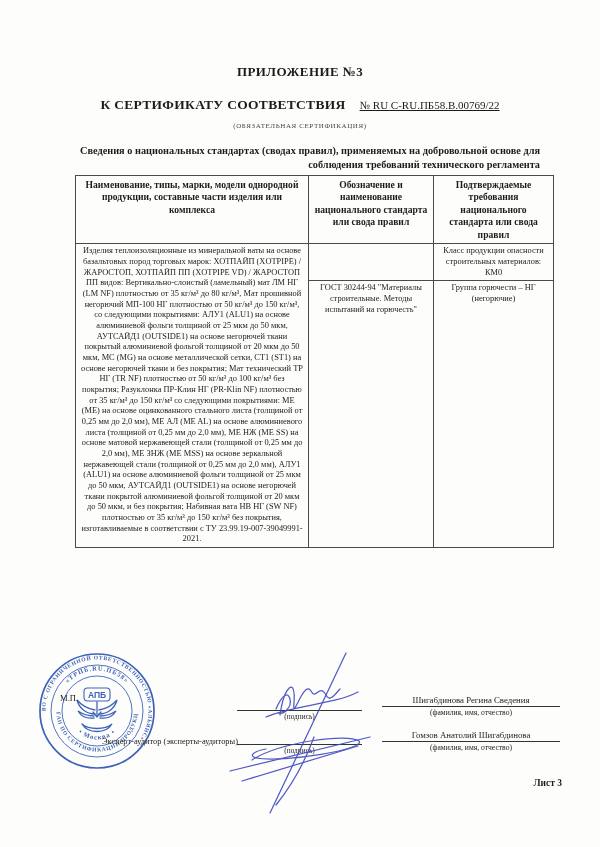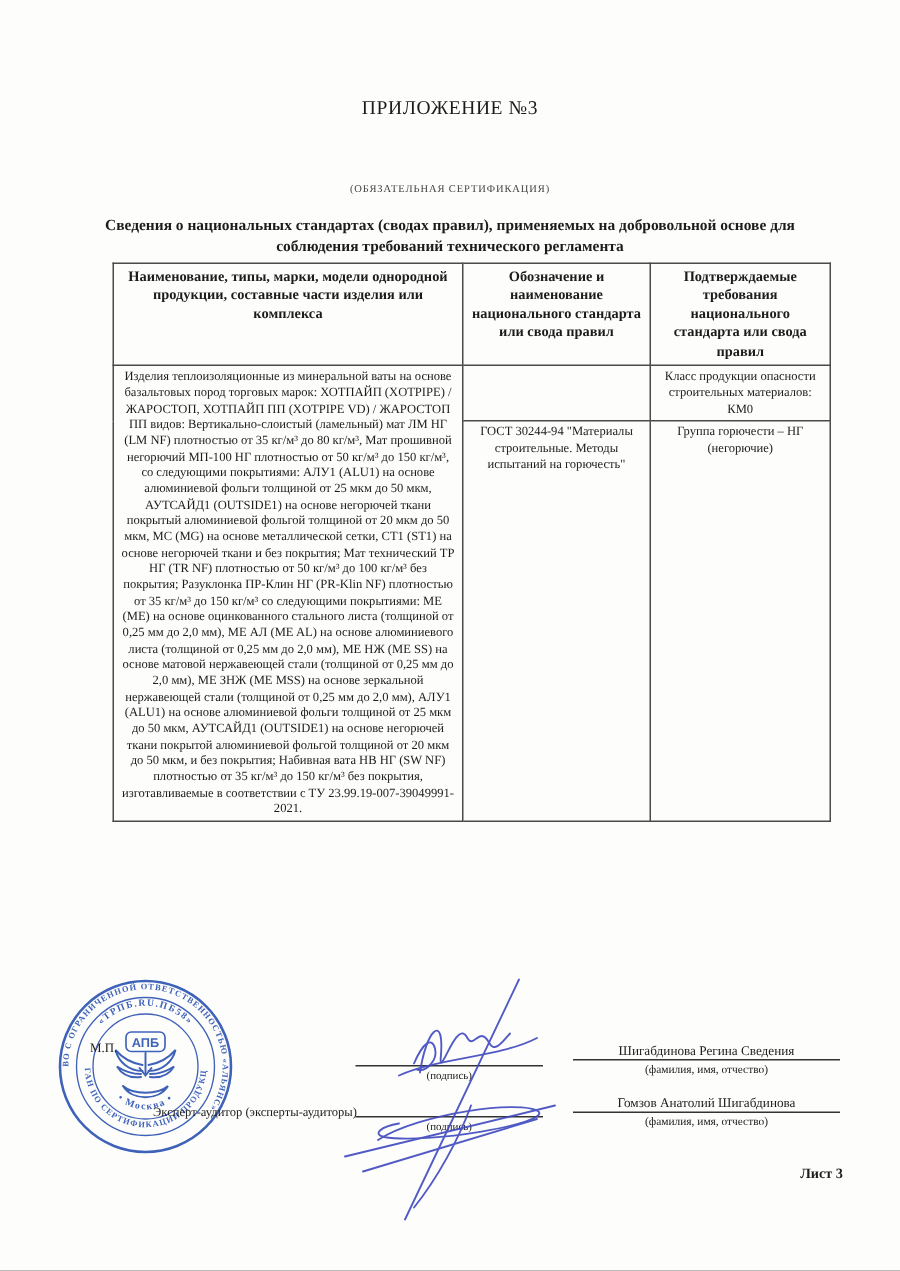--- a/index.html
+++ b/index.html
@@ -2,26 +2,26 @@
 <html><head>
 <meta charset="utf-8">
 <style>
   html,body{margin:0;padding:0;background:#888;}
   .page{
     position:relative;width:600px;height:847px;margin:0 auto;
     background:#fdfdfb;color:#1c1c1c;overflow:hidden;
     font-family:"Liberation Serif","DejaVu Serif",serif;
   }
   .center{text-align:center;}
-  .hdr-appendix{position:absolute;top:64px;left:0;width:100%;font-size:13px;font-weight:normal;letter-spacing:.4px;}
+  .hdr-appendix{position:absolute;top:64px;left:0;width:100%;font-size:13px;font-weight:bold;letter-spacing:.4px;}
   .hdr-cert{position:absolute;top:97px;left:0;width:100%;display:flex;justify-content:center;align-items:baseline;gap:14px;}
   .hdr-cert .cert-title{font-size:13.5px;font-weight:bold;letter-spacing:.3px;}
   .hdr-cert .cert-no{font-size:11px;text-decoration:underline;}
   .hdr-type{position:absolute;top:122px;left:0;width:100%;font-size:7px;color:#444;letter-spacing:.6px;}
-  .hdr-sub{position:absolute;top:144px;left:60px;width:480px;font-size:10.3px;font-weight:bold;line-height:1.35;}
+  .hdr-sub{position:absolute;top:144px;left:60px;width:480px;font-size:10.3px;font-weight:bold;line-height:1.35;text-align:right;}
   
   .std-table{position:absolute;left:75px;top:175px;border-collapse:collapse;table-layout:fixed;width:478px;height:276px;}
   .std-table th,.std-table td{border:1px solid #4a4a4a;vertical-align:top;padding:2px 4px;}
   .std-table th{font-size:9.6px;font-weight:bold;text-align:center;line-height:1.3;padding-top:3px;}
   .std-table td{font-size:8.4px;line-height:1.27;text-align:center;}
   tr.hdr-row{height:68px;}
   tr.sub-row1{height:37px;}
   
   .mp-label{position:absolute;left:60px;top:693px;font-size:8.6px;}
   .role-head{position:absolute;left:92px;top:682px;width:158px;font-size:8.4px;line-height:1.25;text-align:center;}
@@ -37,20 +37,24 @@
   .stamp{position:absolute;left:36px;top:650px;opacity:.92;}
   .ink{position:absolute;left:218px;top:645px;}
 </style>
 </head>
 <body>
 
 <div class="page">
 
   <div class="hdr-appendix center">ПРИЛОЖЕНИЕ №3</div>
 
+  <div class="hdr-cert">
+    <span class="cert-title">К СЕРТИФИКАТУ СООТВЕТСТВИЯ</span>
+    <span class="cert-no">№ RU C-RU.ПБ58.В.00769/22</span>
+  </div>
 
   <div class="hdr-type center">(ОБЯЗАТЕЛЬНАЯ СЕРТИФИКАЦИЯ)</div>
 
   <div class="hdr-sub center">Сведения о национальных стандартах (сводах правил), применяемых на добровольной основе для соблюдения требований технического регламента</div>
 
   <table class="std-table">
     <colgroup>
         <col style="width:233px">
         <col style="width:125px">
         <col style="width:120px">

